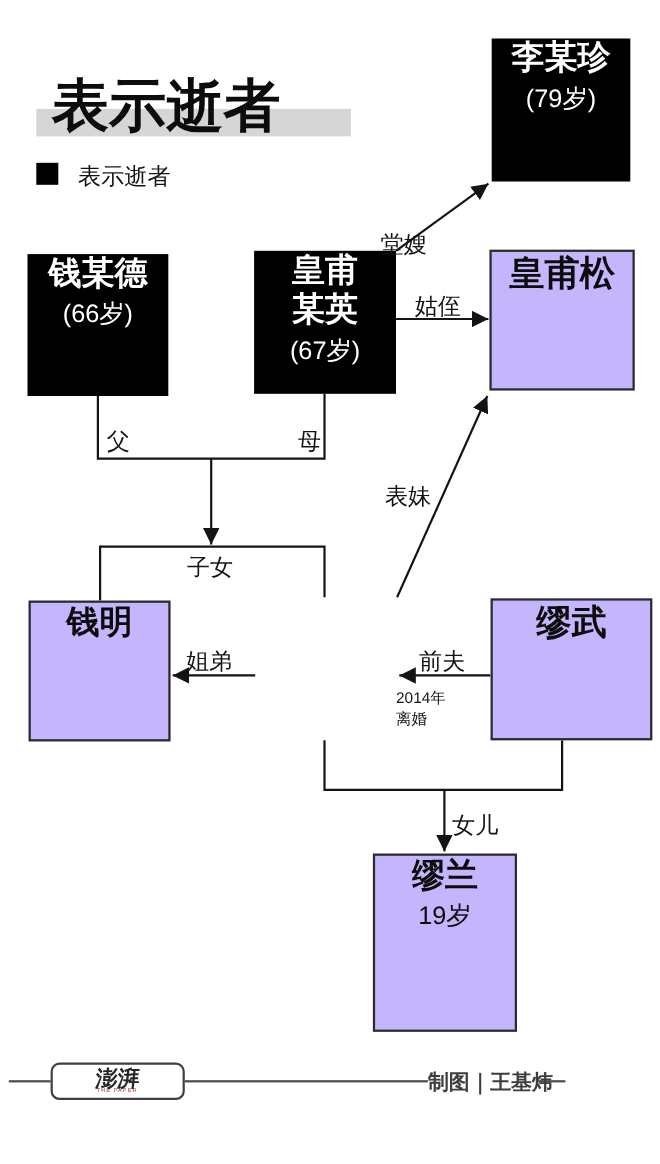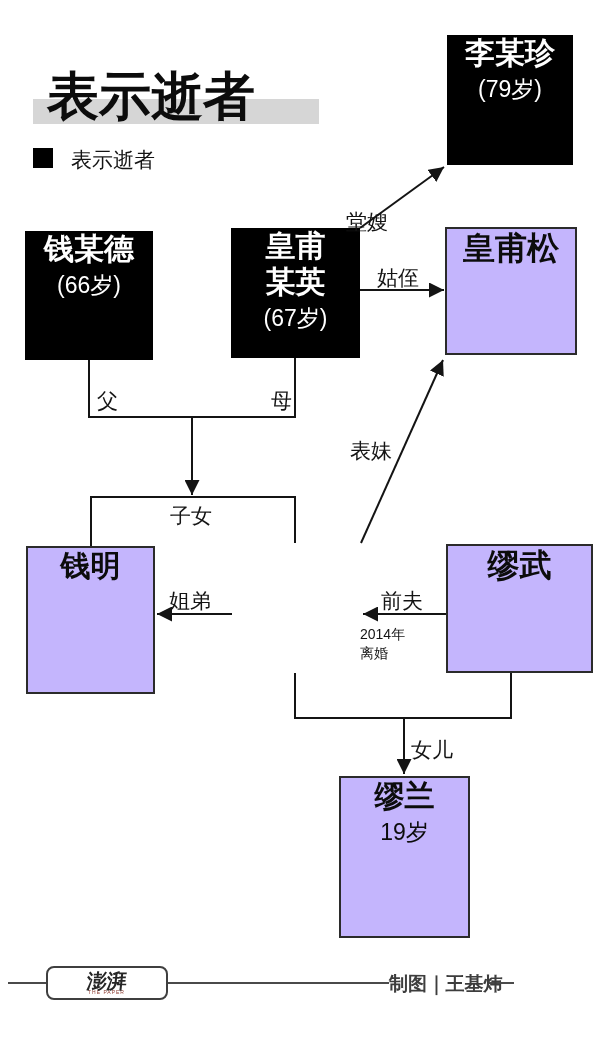--- a/index.html
+++ b/index.html
@@ -21,21 +21,21 @@
   .node{position:absolute;display:flex;flex-direction:column;align-items:center;justify-content:flex-start;text-align:center;z-index:1;}
   .node .name{font-size:30px;font-weight:700;line-height:1.2;white-space:pre-line;}
   .node .age{font-size:23px;font-weight:500;margin-top:3px;}
   .deceased{background:#000;color:#fff;}
   .alive{background:#c4b5fd;color:#0c0c0c;border:2px solid #2b2b2b;}
   #node-li{left:447px;top:35px;width:126px;height:130px;}
   #node-qiande{left:25px;top:231px;width:128px;height:129px;}
   #node-huangfuying{left:231px;top:228px;width:129px;height:130px;}
   #node-huangfusong{left:445px;top:227px;width:132px;height:128px;}
   #node-huangfusong .name{font-size:32px;}
-  #node-qianming{left:26px;top:546px;width:129px;height:148px;}
+  #node-qianming{left:26px;top:546px;width:129px;height:128px;}
   #node-qianmei{left:232px;top:543px;width:129px;height:130px;}
   #node-miaowu{left:446px;top:544px;width:147px;height:129px;}
   #node-miaowu .name{font-size:32px;}
   #node-miaolan{left:339px;top:776px;width:131px;height:162px;}
   #node-miaolan .age{font-weight:400;}
   
   .rel{position:absolute;font-size:21px;color:#141414;white-space:nowrap;z-index:1;}
   #rel-tangsao{left:346px;top:174px;margin-top:34px;}
   #rel-guzhi{left:377px;top:264px;}
   #rel-fu{left:97px;top:387px;}

